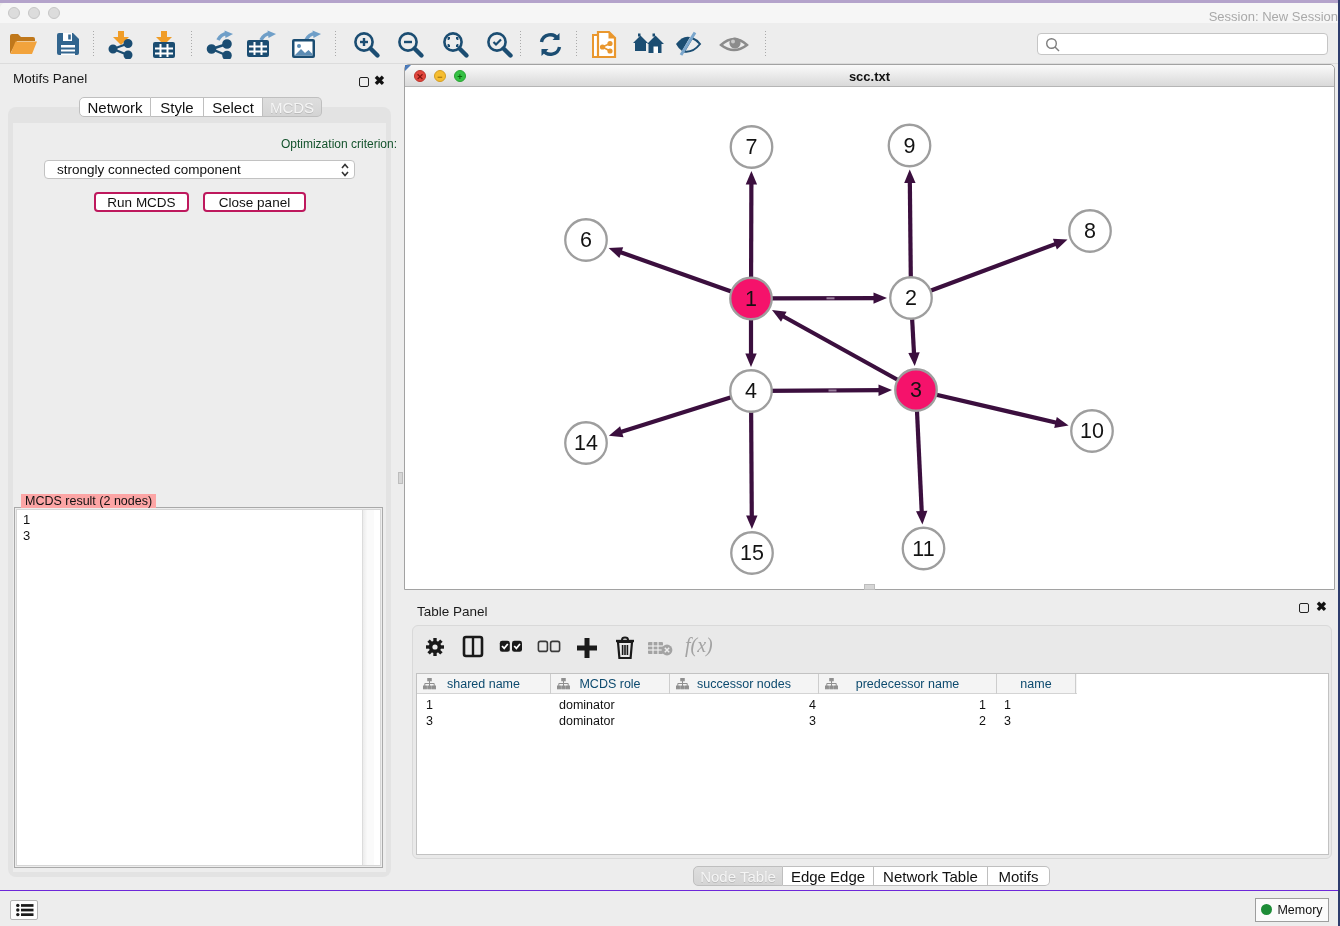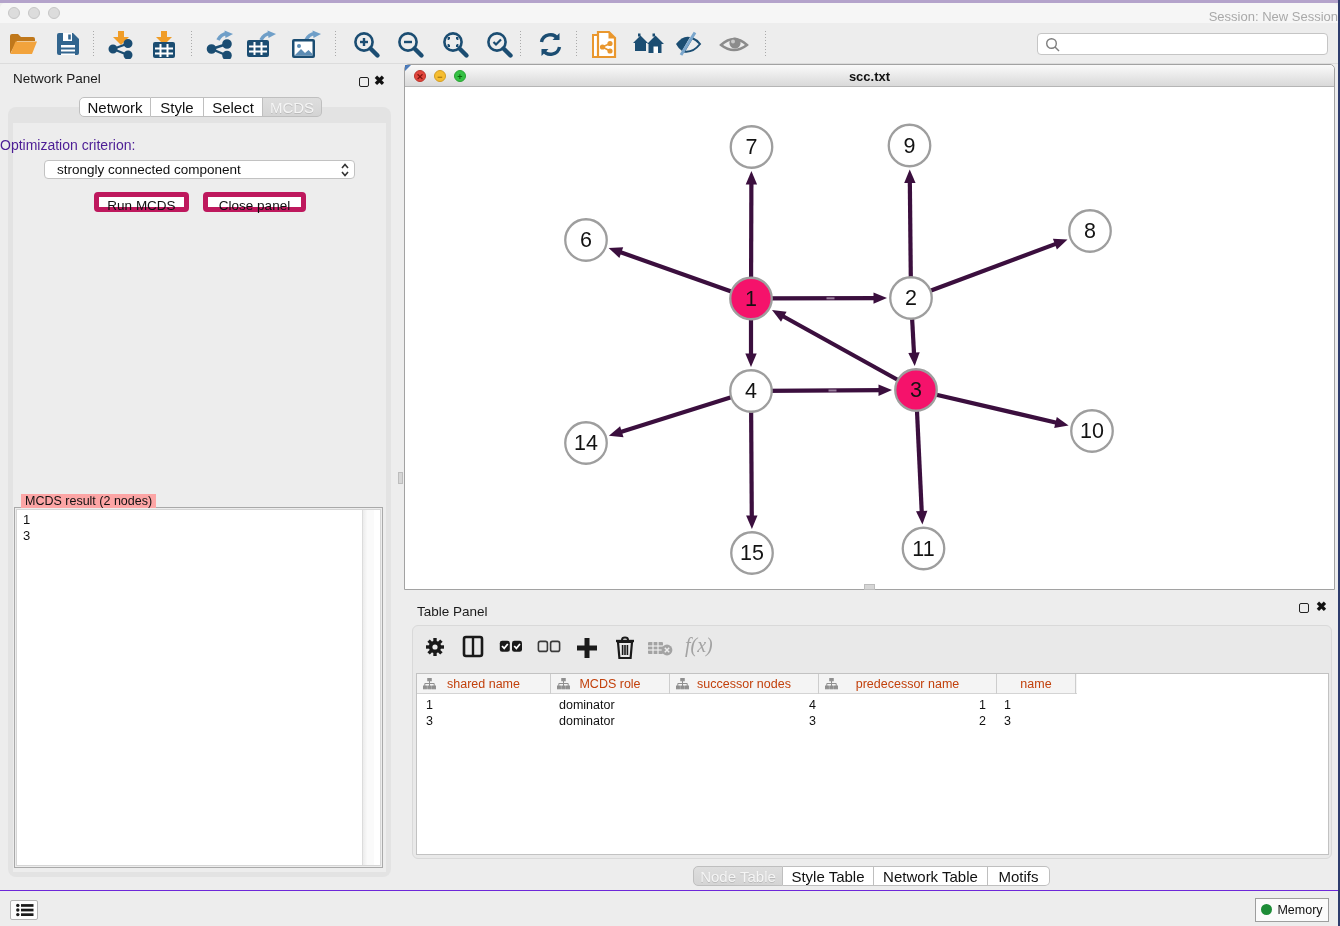--- a/index.html
+++ b/index.html
@@ -23,40 +23,40 @@
 #cphead{position:absolute;left:13px;top:7px;font-size:13.5px;color:#1a1a1a}
 .sqbtn{position:absolute;width:10px;height:10px;border:1.6px solid #222;border-radius:2px}
 .xbtn{position:absolute;font-size:13px;font-weight:bold;color:#111}
 #tabcontent{position:absolute;left:8px;top:43px;width:383px;height:770px;background:#e3e3e3;border-radius:8px}
 #innercontent{position:absolute;left:13px;top:59px;width:373px;height:749px;background:#ededed}
 .tabs{position:absolute;display:flex;height:20px;font-size:15px}
 .tab{background:#fff;border:1px solid #bfbfbf;border-left:none;color:#111;display:flex;align-items:center;justify-content:center}
 .tab.first{border-left:1px solid #bfbfbf;border-radius:5px 0 0 5px}
 .tab.last{border-radius:0 5px 5px 0}
 .tab.sel{background:linear-gradient(#dedede,#d4d4d4);color:#f5f5f5;text-shadow:0 1px 0 #bbb}
-#optlabel{position:absolute;left:0;top:73px;width:397px;text-align:left;font-size:14px;color:#4c1d95}
+#optlabel{position:absolute;left:0;top:73px;width:397px;text-align:right;font-size:12px;color:#14532d}
 #dropdown{position:absolute;left:44px;top:96px;width:311px;height:19px;background:#fff;border:1px solid #c2c2c2;border-radius:4px;font-size:13.5px;color:#111;line-height:17px;padding-left:12px}
-.btn{position:absolute;height:20px;background:#fff;border:5px solid #be185d;border-radius:4px;font-size:13.5px;color:#111;text-align:center;line-height:18px}
+.btn{position:absolute;height:20px;background:#fff;border:2px solid #be185d;border-radius:4px;font-size:13.5px;color:#111;text-align:center;line-height:18px}
 
 #mcdsgroup{position:absolute;left:14px;top:443px;width:369px;height:361px;border:1px solid #a9a9a9}
 #mcdslabel{position:absolute;left:21px;top:430px;font-size:12.5px;color:#111;background:#fca5a5;padding:0 4px}
 #mcdswhite{position:absolute;left:16px;top:445px;width:365px;height:357px;background:#fff;border:1px solid #d6d6d6}
 #mcdstext{position:absolute;left:23px;top:448px;font-size:13px;color:#111;line-height:15.5px}
 #mcdsscroll{position:absolute;left:362px;top:446px;width:12px;height:355px;background:linear-gradient(90deg,#ececec,#fafafa 40%,#fafafa);border-left:1px solid #dcdcdc}
 
 #netframe{left:404px;top:64px;width:931px;height:526px;border:1px solid #a2a2a2;border-radius:5px 5px 0 0;background:#fff}
 #nettitle{position:absolute;left:0;top:0;width:929px;height:22px;background:linear-gradient(#fafafa,#d9d9d9);border-bottom:1px solid #b5b5b5;border-radius:5px 5px 0 0}
 #netname{position:absolute;top:4px;left:0;width:100%;text-align:center;font-size:13px;font-weight:bold;color:#111}
 .tfl{position:absolute;top:5px;width:12px;height:12px;border-radius:50%;font-size:9px;font-weight:bold;text-align:center;line-height:12px}
 
 #tpanel{left:397px;top:597px;width:941px;height:293px;background:#ededed}
 #tphead{position:absolute;left:20px;top:7px;font-size:13.5px;color:#1a1a1a}
 #ttoolbar{position:absolute;left:18px;top:36px;width:905px;height:32px}
 #tablebox{position:absolute;left:19px;top:76px;width:913px;height:182px;background:#fff;border:1px solid #c2c2c2}
-#thead{position:absolute;left:0;top:0;width:660px;height:20px;background:#f4f4f4;border-bottom:1px solid #d4d4d4;font-size:12.5px;color:#c2410c}
+#thead{position:absolute;left:0;top:0;width:660px;height:20px;background:#f4f4f4;border-bottom:1px solid #d4d4d4;font-size:12.5px;color:#0c4a6e}
 .hcol{position:absolute;top:0;height:20px;border-right:1px solid #cdcdcd;display:flex;align-items:center;justify-content:center}
 .hcol svg.hier{position:absolute}
 .trow{position:absolute;font-size:12.5px;color:#111;height:16px;line-height:16px}
 
 
 #statusbar{left:0;top:890px;width:1338px;height:36px;background:#ededed;border-top:1px solid #6d28d9}
 #listbtn{position:absolute;left:10px;top:9px;width:28px;height:20px;background:#fdfdfd;border:1px solid #b4b4b4;border-radius:2px}
 #membtn{position:absolute;left:1255px;top:7px;width:74px;height:24px;background:#fbfbfb;border:1px solid #9e9e9e;font-size:12.5px;color:#111;text-align:center;line-height:22px}
 svg text{font-family:"Liberation Sans",sans-serif}
 </style></head>
@@ -191,21 +191,21 @@
   </svg>
   <div class="sep" style="left:765px"></div>
 </div>
 <div class="abs" id="search">
   <svg width="16" height="16" viewBox="0 0 16 16" style="position:absolute;left:7px;top:3px">
     <circle cx="6.5" cy="6.5" r="4.8" fill="none" stroke="#7e7e7e" stroke-width="1.4"></circle>
     <line x1="10" y1="10" x2="14" y2="14" stroke="#7e7e7e" stroke-width="1.4"></line>
   </svg>
 </div>
 <div class="abs" id="cpanel">
-  <div id="cphead">Network Panel</div>
+  <div id="cphead">Motifs Panel</div>
   <div class="sqbtn" style="left:359px;top:13px"></div>
   <div class="xbtn" style="left:374px;top:9px">✖</div>
   <div id="tabcontent"></div>
   <div id="innercontent"></div>
   <div class="tabs" style="left:79px;top:33px">
     <div class="tab first" style="width:72px">Network</div>
     <div class="tab" style="width:53px">Style</div>
     <div class="tab" style="width:59px">Select</div>
     <div class="tab sel last" style="width:59px">MCDS</div>
   </div>
@@ -429,21 +429,21 @@
     <div class="trow" style="left:402px;top:23px;width:167px;text-align:right">1</div>
     <div class="trow" style="left:587px;top:23px">1</div>
     <div class="trow" style="left:9px;top:39px">3</div>
     <div class="trow" style="left:142px;top:39px">dominator</div>
     <div class="trow" style="left:253px;top:39px;width:146px;text-align:right">3</div>
     <div class="trow" style="left:402px;top:39px;width:167px;text-align:right">2</div>
     <div class="trow" style="left:587px;top:39px">3</div>
   </div>
   <div class="tabs" style="left:296px;top:269px">
     <div class="tab sel first" style="width:90px">Node Table</div>
-    <div class="tab" style="width:91px">Style Table</div>
+    <div class="tab" style="width:91px">Edge Edge</div>
     <div class="tab" style="width:114px">Network Table</div>
     <div class="tab last" style="width:62px">Motifs</div>
   </div>
 </div>
 <div class="abs" id="statusbar">
   <div id="listbtn">
       <svg width="18" height="14" viewBox="0 0 18 14" style="position:absolute;left:5px;top:2px">
         <g fill="#1a1a1a">
           <circle cx="1.8" cy="2.4" r="1.7"></circle>
           <circle cx="1.8" cy="7" r="1.7"></circle>

